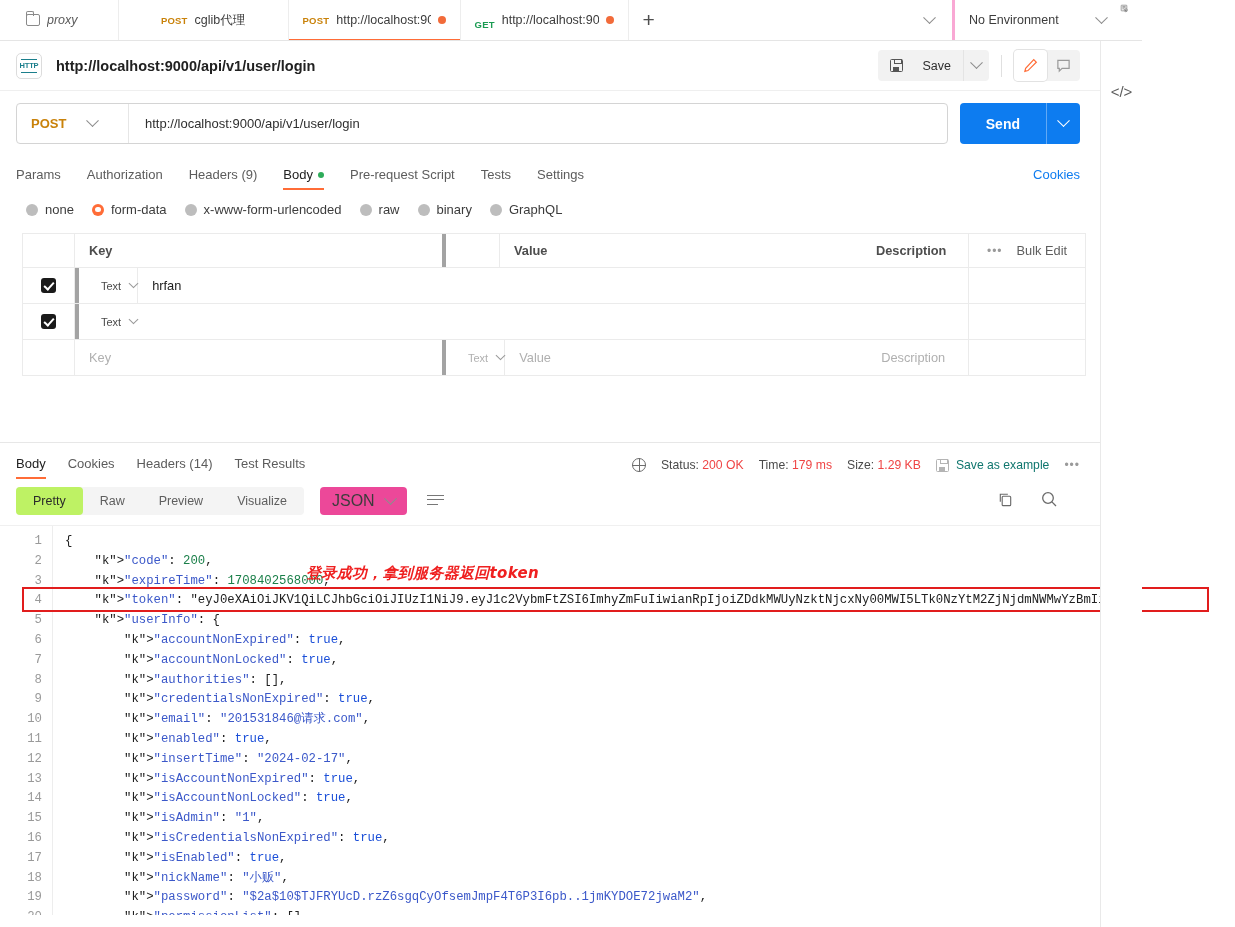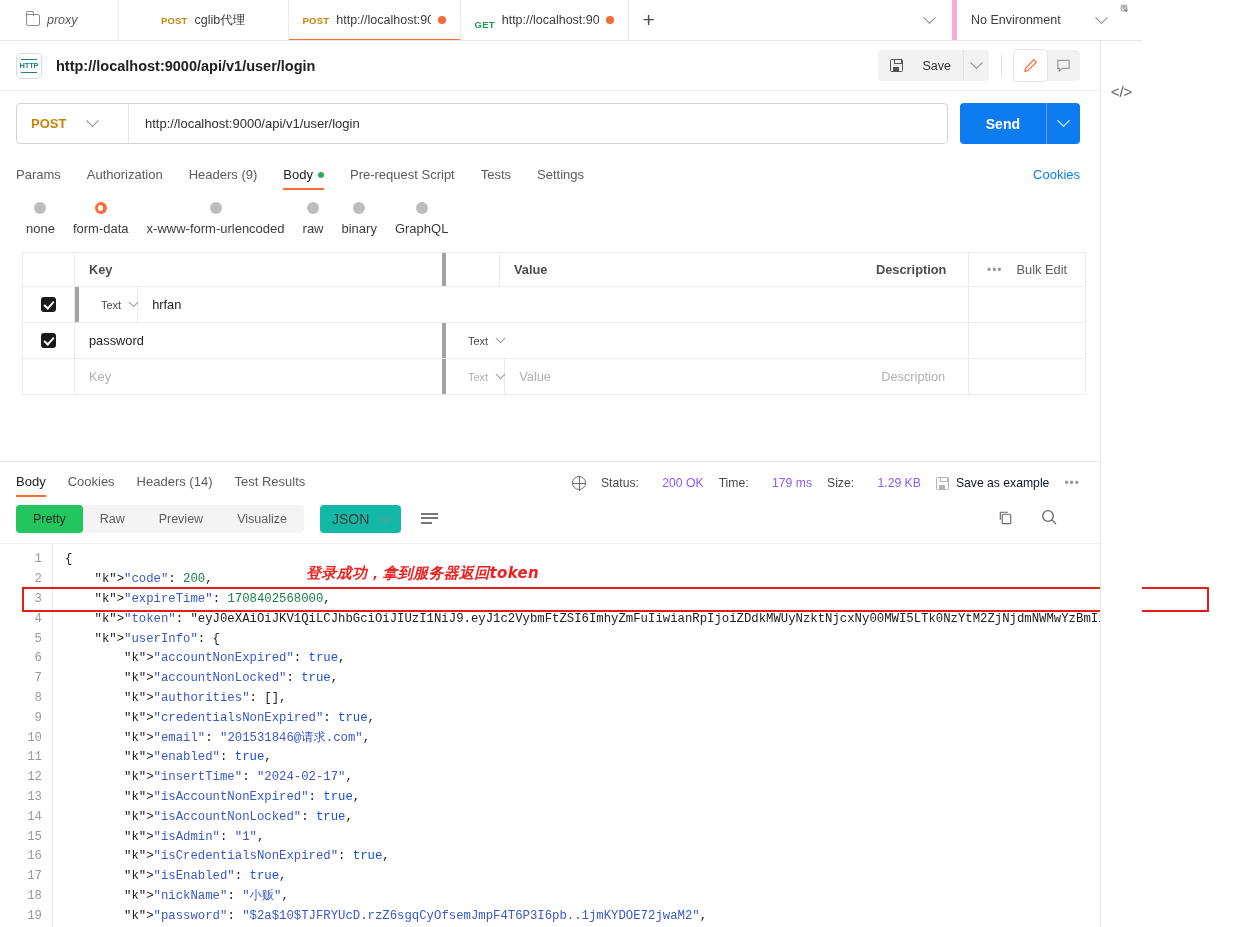--- a/index.html
+++ b/index.html
@@ -45,21 +45,21 @@
     content: ""; position: absolute; top: -4.3px; left: -0.8px; width: 6px; height: 4px;
     border: 1.3px solid #8a8a8a; border-bottom: none; border-radius: 2px 2px 0 0;
   }
   .tab-plus {
     display: flex; align-items: center; justify-content: center;
     width: 40px; font-size: 21px; color: #4f4f4f; font-weight: 300;
   }
   .tab-caret-area { margin-left: auto; display: flex; align-items: center; padding-right: 18px; }
   .env-area {
     flex: 1; display: flex; align-items: center; gap: 10px;
-    border-left: 5px solid #f9a8d4; padding: 0 14px;
+    border-left: 3px solid #f9a8d4; padding: 0 14px;
   }
   .env-name { font-size: 12.5px; color: #3c3c3c; flex: 1; }
   .caret {
     width: 0; height: 0; border-left: 4.5px solid transparent; border-right: 4.5px solid transparent;
     border-top: 5px solid #8d8d8d;
   }
   .caret.thin {
     width: 9px; height: 9px; border: none;
     border-right: 1.4px solid #8d8d8d; border-bottom: 1.4px solid #8d8d8d;
     transform: rotate(45deg) translate(-2px,-2px);
@@ -137,21 +137,21 @@
   
   .reqtabs { display: flex; align-items: flex-end; gap: 26px; padding: 0 16px; flex: 0 0 auto; height: 34px; }
   .rtab { position: relative; font-size: 13px; color: #5c5c5c; padding-bottom: 8px; display: flex; align-items: center; gap: 5px; }
   .rtab.active { color: #212121; font-weight: 400; }
   .rtab.active::after { content:""; position:absolute; left:0; right:0; bottom:0; height:2px; background:#ff6c37; }
   .green-dot { width: 6px; height: 6px; border-radius: 50%; background: #2eac5a; }
   .cookies-link { margin-left: auto; color: #0d7cf0; font-size: 13px; padding-bottom: 8px; }
 
   
   .bodytypes { display: flex; align-items: center; gap: 18px; padding: 12px 16px 10px 26px; font-size: 13px; color: #3c3c3c; }
-  .bt { display: flex; align-items: center; gap: 7px; flex-direction: column; }
+  .bt { display: flex; align-items: center; gap: 7px; }
   .radio { width: 12px; height: 12px; border-radius: 50%; background: #bdbdbd; flex: 0 0 12px; position: relative; }
   .radio.on { background: #ff6c37; }
   .radio.on::after { content:""; position:absolute; inset:3.4px; border-radius:50%; background:#fff; }
 
   
   .kvtable { margin: 6px 16px 0 22px; border: 1px solid #ebebeb; border-bottom: none; }
   .kvrow { display: flex; border-bottom: 1px solid #ebebeb; height: 36px; align-items: stretch; }
   .kvrow.head { background: #fff; height: 34px; }
   .c-chk { flex: 0 0 52px; display: flex; align-items: center; justify-content: center; border-right: 1px solid #ebebeb; }
   .c-key { flex: 0 0 367px; display: flex; align-items: center; padding-left: 14px; font-size: 12.8px; }
@@ -171,34 +171,34 @@
   }
   .dots { color: #9a9a9a; font-size: 12px; letter-spacing: 1px; }
   .bulk-link { color: #5e5e5e; font-size: 12.8px; }
   .caret-sm { width: 7px; height: 7px; border-right: 1.3px solid #9a9a9a; border-bottom: 1.3px solid #9a9a9a; transform: rotate(45deg) translate(-1.5px,-1.5px); }
 
   
   .resp-sep { height: 1px; background: #e7e7e7; margin-top: 66px; }
   .resptabs { display: flex; align-items: flex-end; padding: 0 16px; gap: 22px; height: 36px; }
   .resptabs .rtab { font-size: 13px; }
   .resp-meta { margin-left: auto; display: flex; align-items: center; gap: 15px; padding-bottom: 7px; font-size: 12.2px; color: #4a4a4a; }
-  .meta-val { color: #8b5cf6; margin-left: 20px; }
+  .meta-val { color: #ef4444; }
   .globe { width: 14px; height: 14px; border: 1.2px solid #6d6d6d; border-radius: 50%; position: relative; }
   .globe::before { content:""; position:absolute; left:50%; top:-1.2px; bottom:-1.2px; width:0; border-left:1.2px solid #6d6d6d; }
   .globe::after { content:""; position:absolute; top:50%; left:-1.2px; right:-1.2px; height:0; border-top:1.2px solid #6d6d6d; }
-  .save-ex { display: flex; align-items: center; gap: 7px; color: #0f172a; }
+  .save-ex { display: flex; align-items: center; gap: 7px; color: #0f766e; }
   .save-ico.g { border-color: #b4b4b4; }
   .save-ico.g::before { border-color:#b4b4b4; }
   .save-ico.g::after { background:#b4b4b4; }
 
   .viewbar { display: flex; align-items: center; padding: 8px 16px 10px 16px; gap: 10px; }
   .seg { display: flex; background: #f4f4f4; border-radius: 4px; height: 28px; align-items: center; }
   .seg .s { padding: 0 17px; height: 28px; display: flex; align-items: center; font-size: 12.5px; color: #5e5e5e; }
-  .seg .s.on { background: #22c55e; border-radius: 4px; color: #2a2a2a; }
-  .fmt-sel { display: flex; align-items: center; gap: 11px; background: #14b8a6; border-radius: 4px; height: 28px; padding: 0 12px; margin-left: 6px; font-size: 14px; color: #3c3c3c; }
+  .seg .s.on { background: #bef264; border-radius: 4px; color: #2a2a2a; }
+  .fmt-sel { display: flex; align-items: center; gap: 11px; background: #ec4899; border-radius: 4px; height: 28px; padding: 0 12px; margin-left: 6px; font-size: 16px; color: #3c3c3c; }
   .wrap-ico { margin-left: 10px; width: 20px; height: 18px; position: relative; }
   .wrap-ico::before { content:""; position:absolute; top:3px; left:0; width:17px; height:1.4px; background:#777; box-shadow: 0 4px 0 #777; }
   .wrap-ico::after { content:""; position:absolute; top:12px; left:0; width:11px; height:1.4px; background:#777; }
   .view-right { margin-left: auto; display: flex; align-items: center; gap: 26px; padding-right: 22px; color: #6a6a6a; }
 
   
   .codewrap { position: relative; height: 390px; overflow: hidden; border-top: 1px solid #f0f0f0; }
   .code { display: flex; font-family: "Liberation Mono", "DejaVu Sans Mono", monospace; font-size: 12.3px; }
   .gutter { flex: 0 0 52px; text-align: right; padding: 6px 10px 0 0; color: #9a9a9a; user-select: none; line-height: 19.8px; }
   .gutter div { line-height: 19.8px; }
@@ -414,23 +414,20 @@
         </div>
       <div class="c-desc">
           <span></span>
         </div>
       <div class="c-bulk"></div>
     </div>
 
     <div class="kvrow">
       <div class="c-chk">
           <span class="chk"></span>
-        </div>
-      <div class="c-key">
-          <span>password</span>
         </div>
       <div class="c-type">
           <span class="c-type-inner">
         <span>Text</span>
         <span class="caret-sm"></span>
       </span>
         </div>
       <div class="c-desc">
           <span></span>
         </div>

